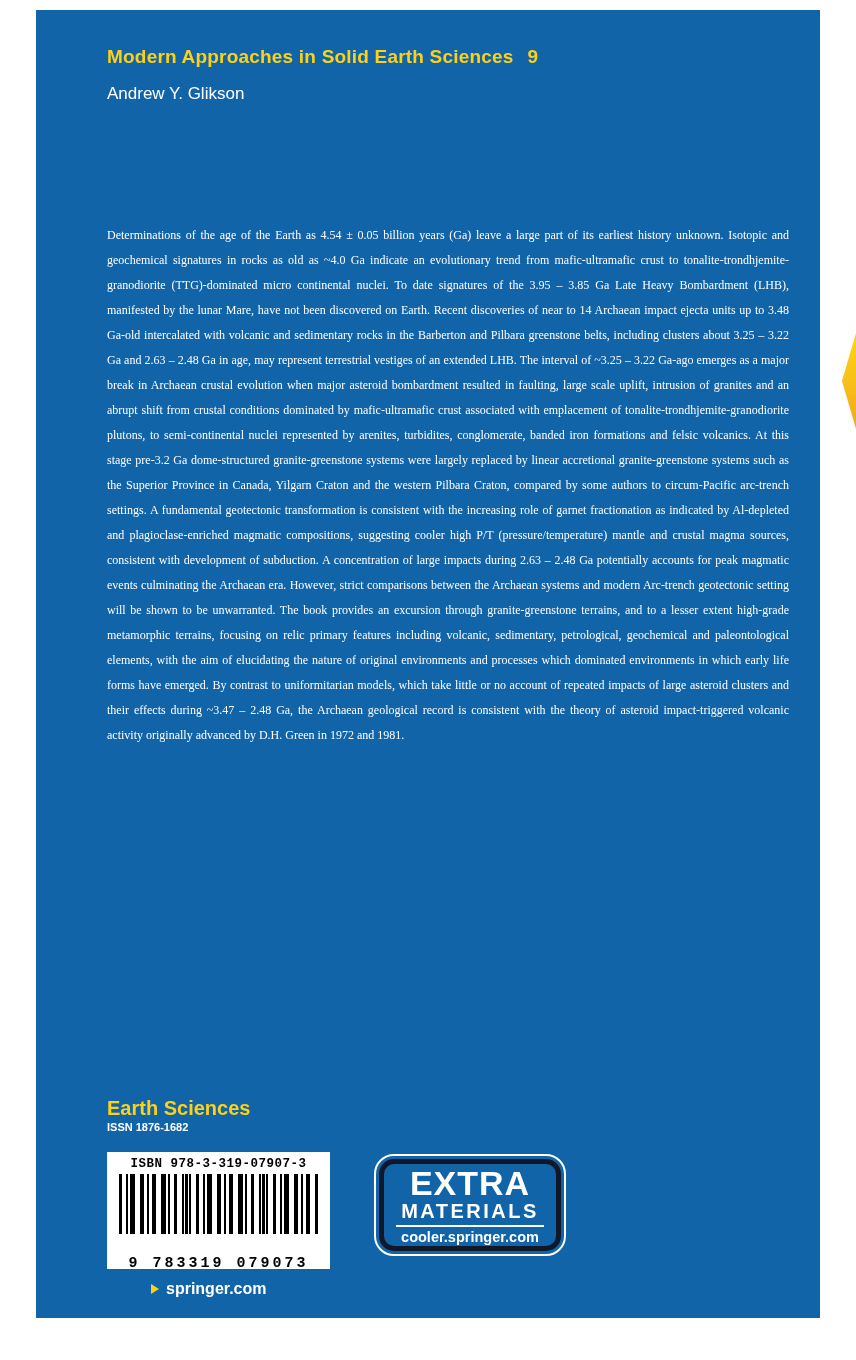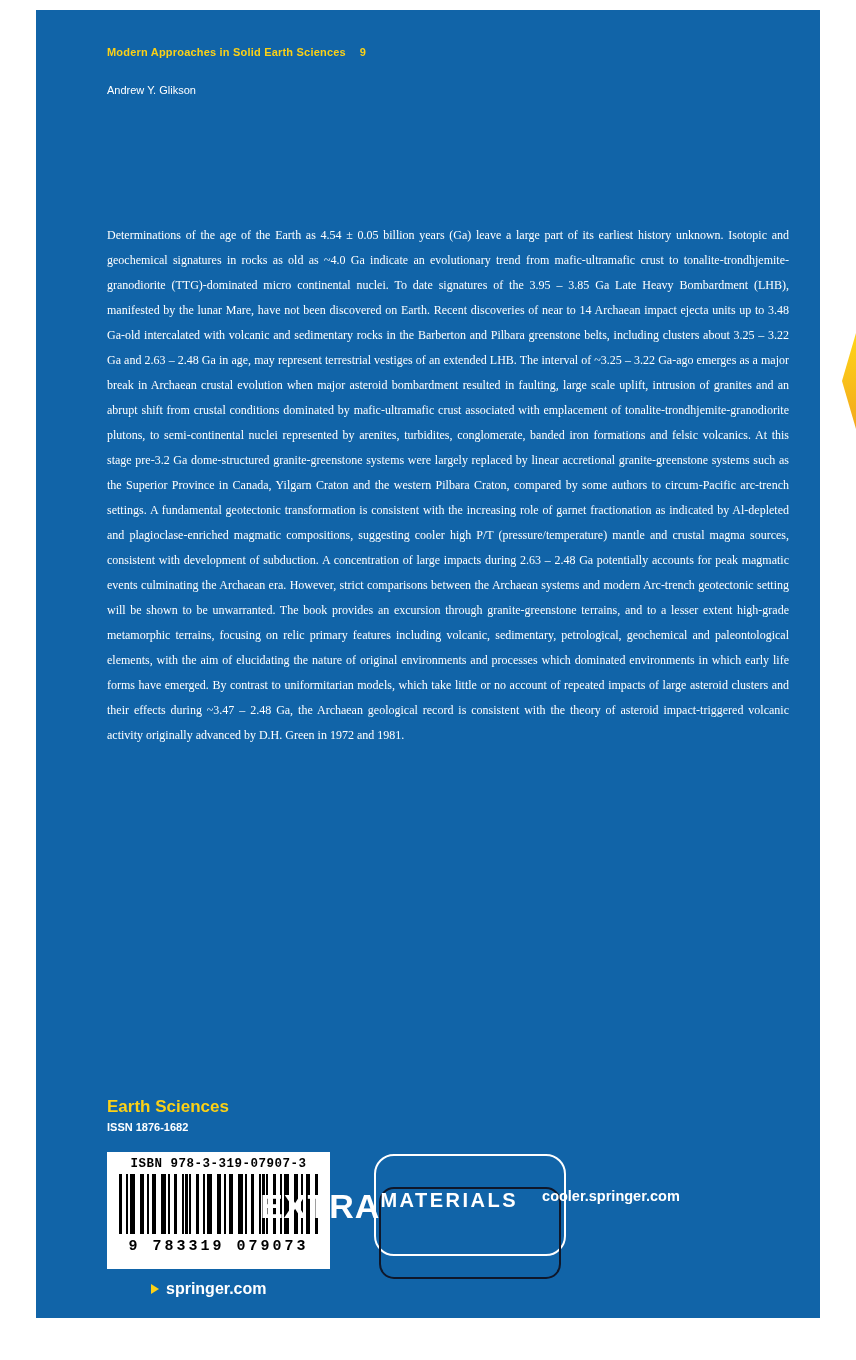--- a/index.html
+++ b/index.html
@@ -19,30 +19,30 @@
     width: 784px;
     height: 1308px;
     background: #1164a8;
   }
   .series-line {
     position: absolute;
     left: 71px;
     top: 36px;
     color: #fcd116;
     font-weight: bold;
-    font-size: 11px;
+    font-size: 19px;
     letter-spacing: 0.2px;
   }
   .series-number { margin-left: 14px; }
   .author {
     position: absolute;
     left: 71px;
     top: 74px;
     color: #ffffff;
-    font-size: 11px;
+    font-size: 17px;
   }
   .title {
     position: absolute;
     left: 71px;
     top: 101px;
     width: 672px;
     color: #ffffff;
     font-weight: bold;
     font-size: 21px;
     line-height: 28px;
@@ -57,21 +57,21 @@
     font-size: 12px;
     line-height: 25px;
     text-align: justify;
   }
   .category {
     position: absolute;
     left: 71px;
     top: 1087px;
     color: #fcd116;
     font-weight: bold;
-    font-size: 17px;
+    font-size: 20px;
   }
   .issn {
     position: absolute;
     left: 71px;
     top: 1111px;
     color: #ffffff;
     font-weight: bold;
     font-size: 11px;
   }
   .barcode-box {
@@ -101,46 +101,45 @@
       repeating-linear-gradient(90deg, #000 0 2px, transparent 2px 7px),
       repeating-linear-gradient(90deg, #000 0 3px, transparent 3px 11px);
   }
   .barcode-digits {
     font-family: "Liberation Mono", monospace;
     font-size: 15px;
     font-weight: bold;
     color: #000;
     text-align: center;
     letter-spacing: 3px;
-    margin-top: 4px;
+    margin-top: 21px;
     white-space: nowrap;
   }
   .extra-badge {
     position: absolute;
     left: 338px;
     top: 1144px;
     width: 192px;
     height: 102px;
     border: 2px solid #ffffff;
     border-radius: 20px;
     box-sizing: border-box;
     padding: 3px;
   }
   .extra-badge-inner {
     width: 100%;
     height: 100%;
     box-sizing: border-box;
-    border: 2px solid #0f172a;
+    border: 5px solid #0f172a;
     border-radius: 15px;
     color: #ffffff;
     text-align: center;
     display: flex;
-    flex-direction: row;
+    flex-direction: column;
     justify-content: center;
-    margin-top: 28px;
   }
   .extra-line1 {
     font-size: 34px;
     font-weight: bold;
     letter-spacing: 1px;
     line-height: 34px;
   }
   .extra-line2 {
     font-size: 20px;
     font-weight: bold;

